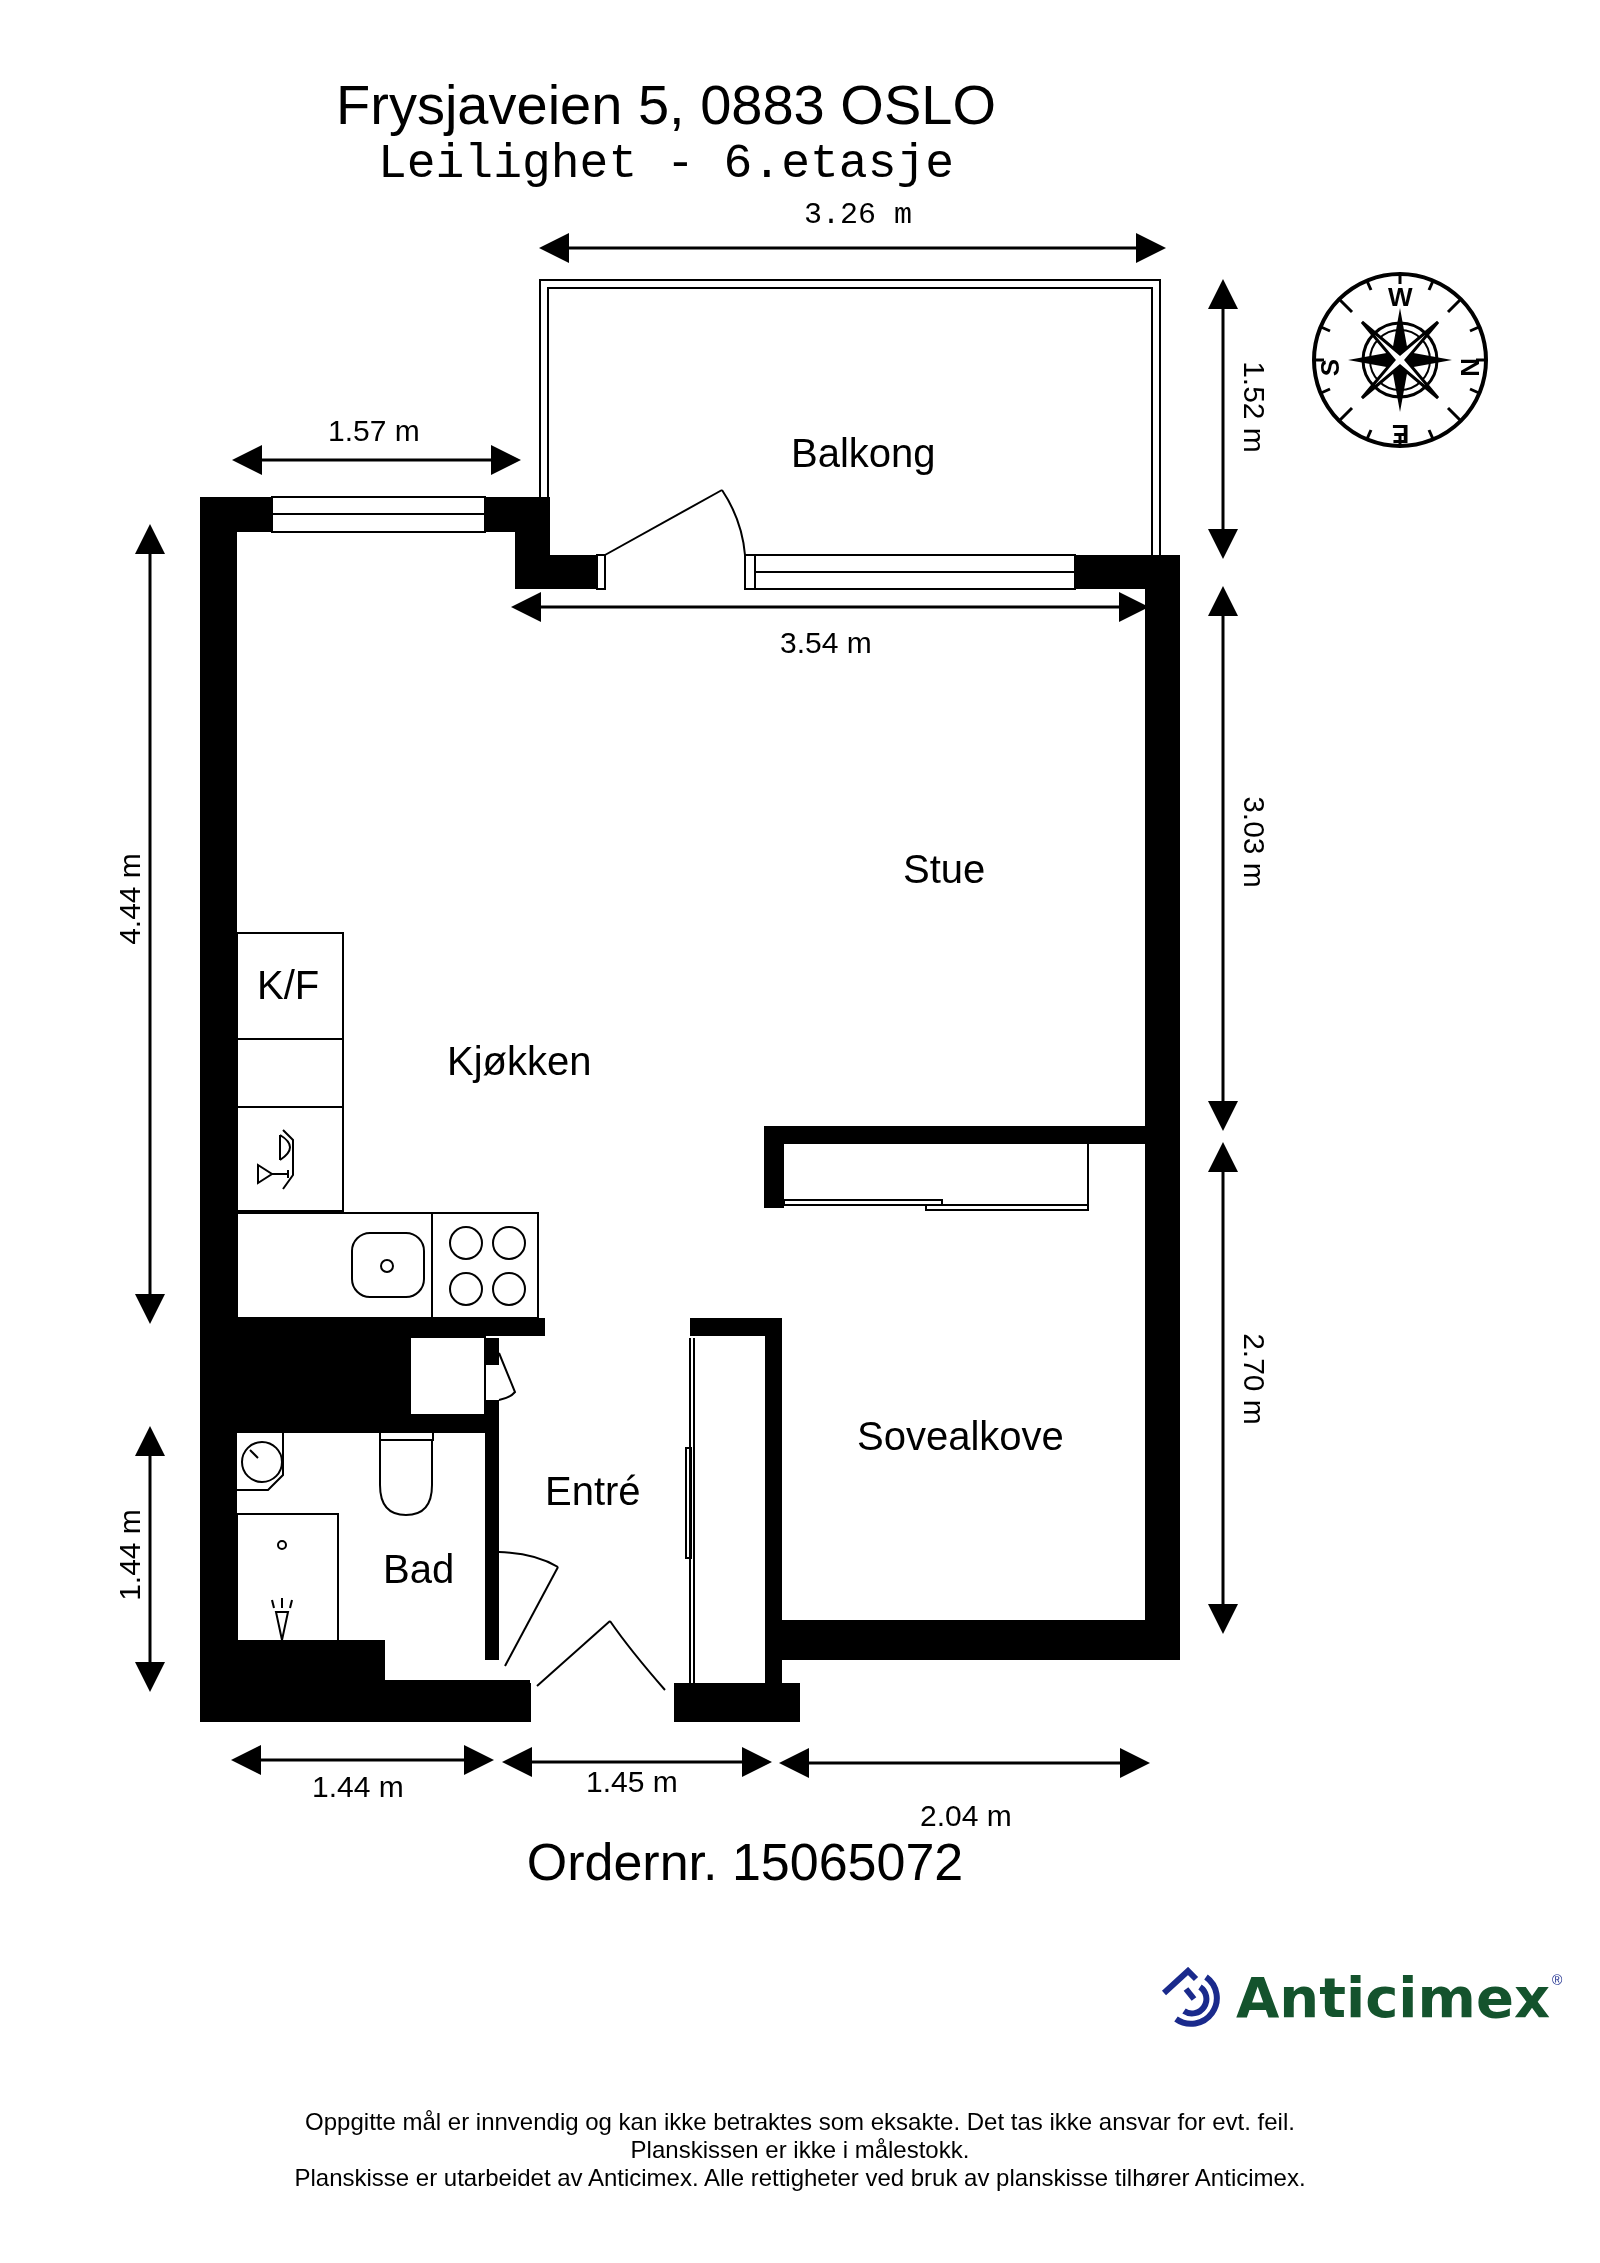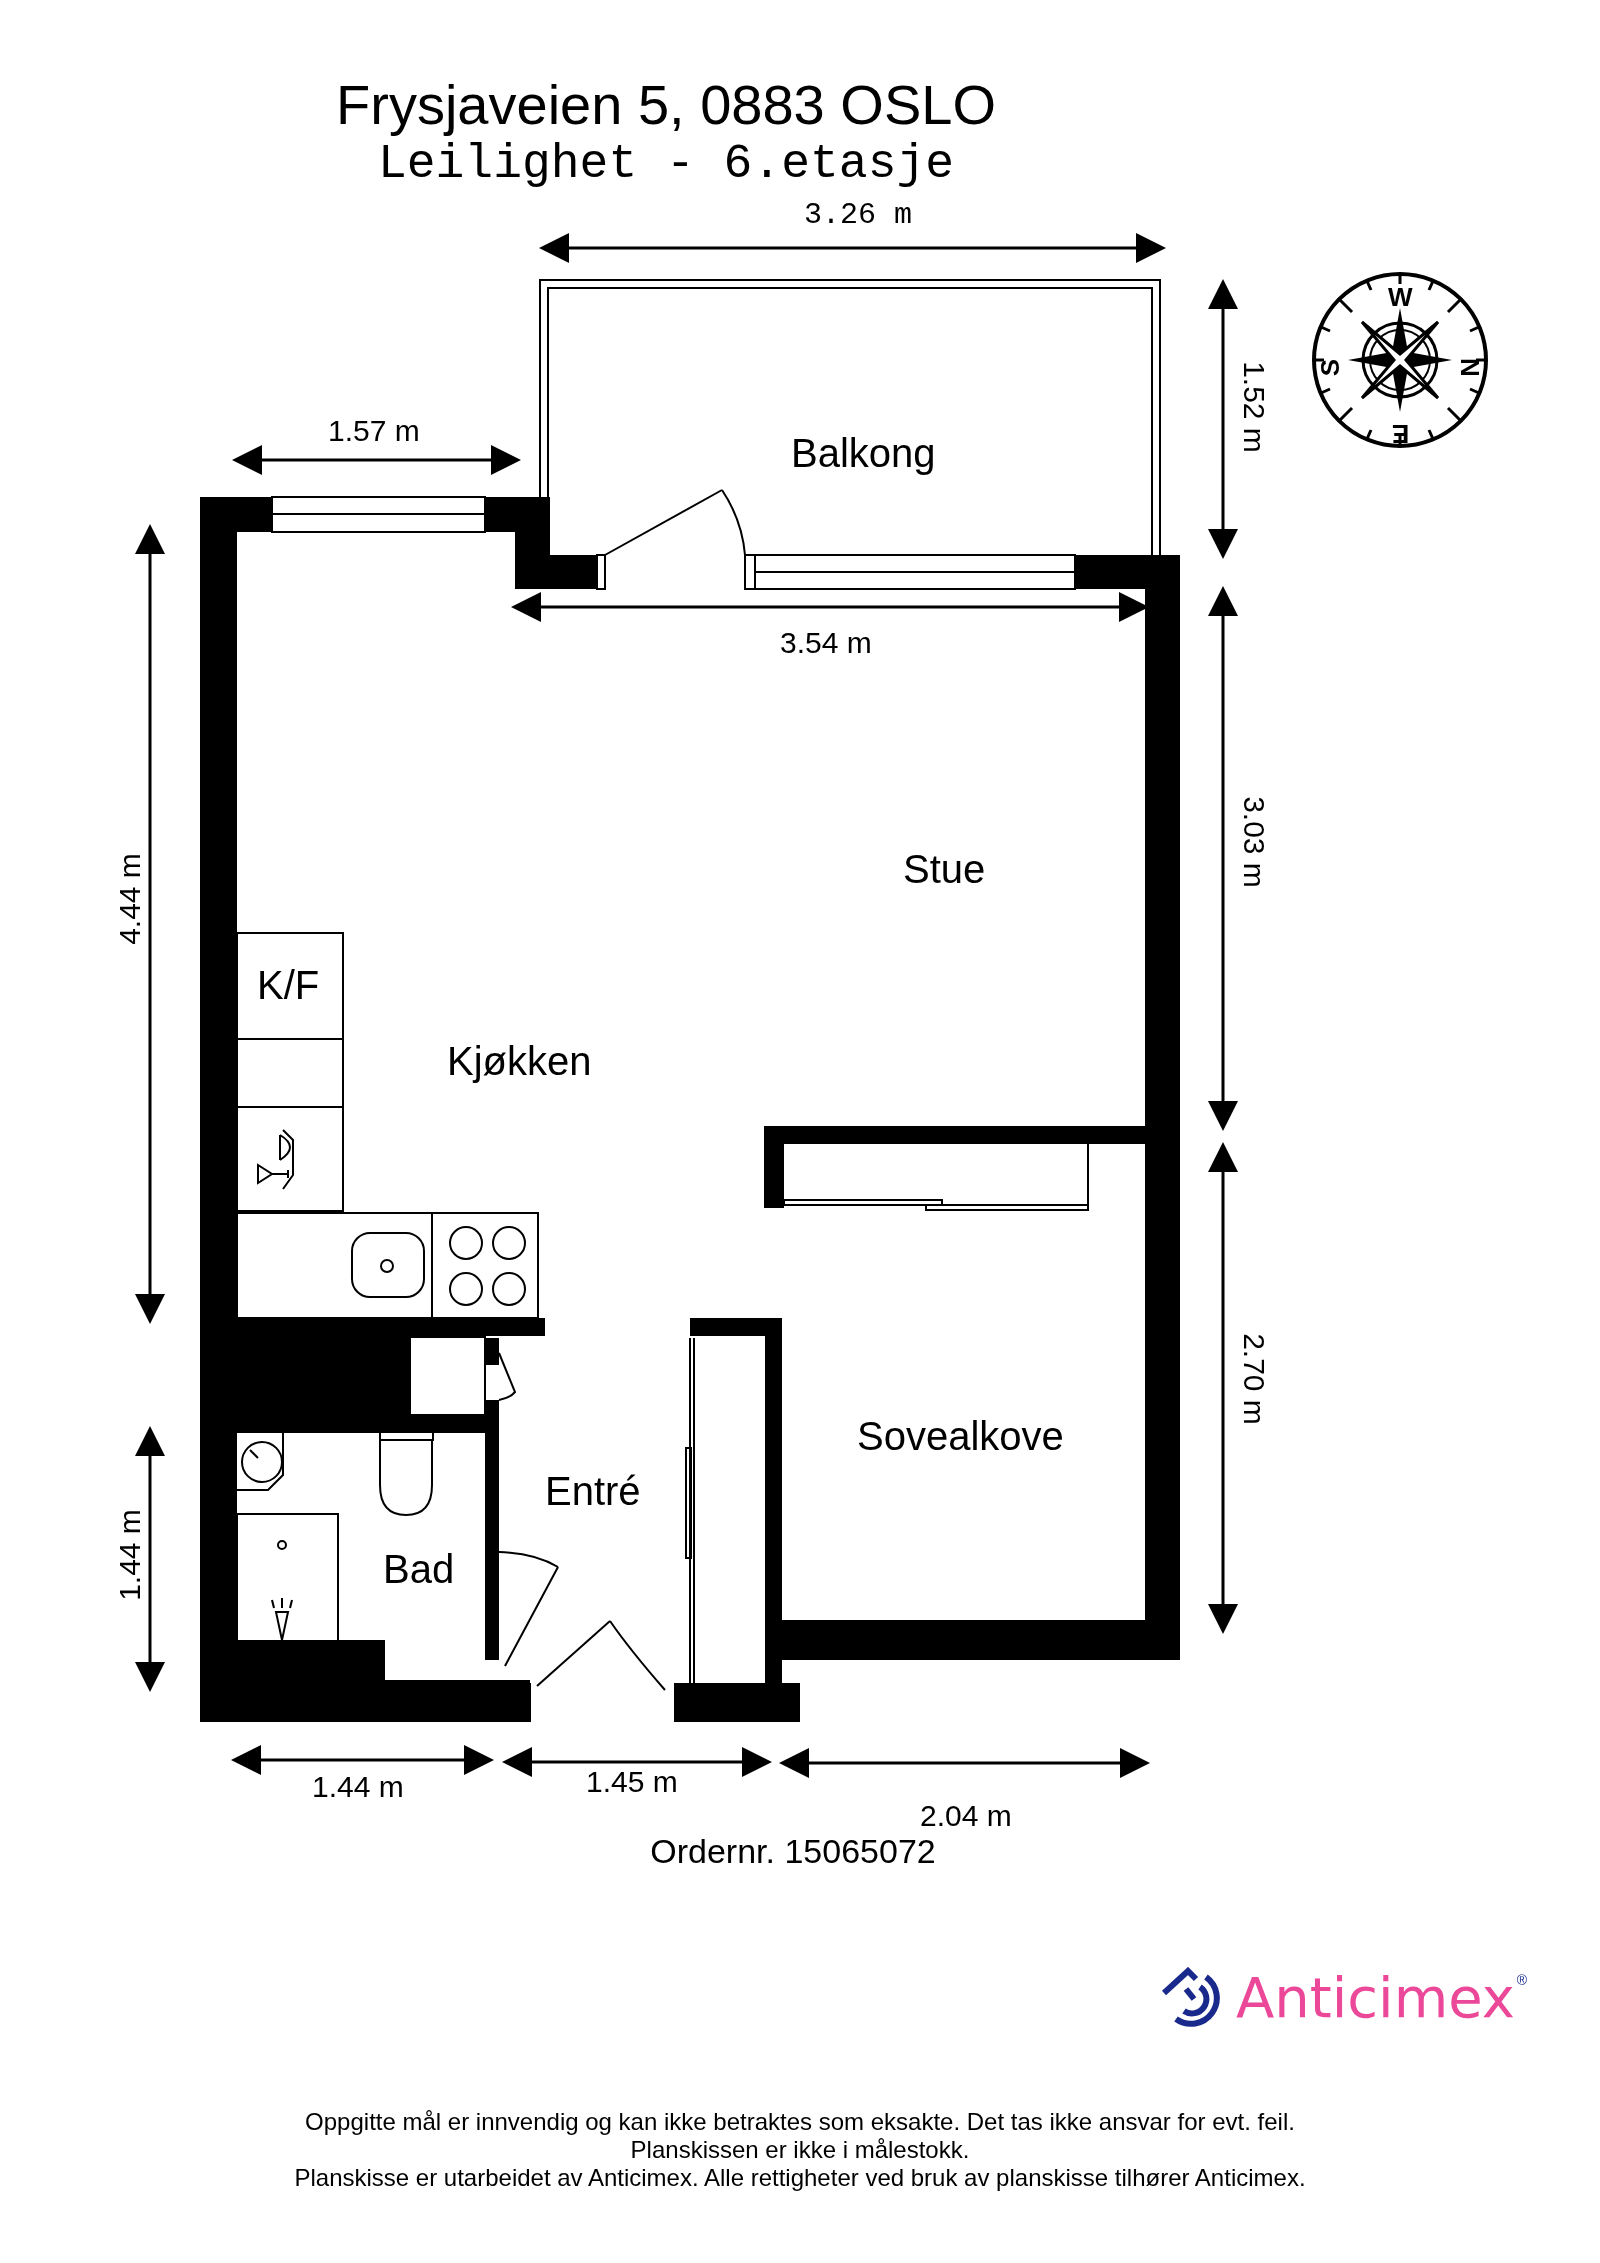--- a/index.html
+++ b/index.html
@@ -4,24 +4,24 @@
 <style>
   html, body { margin:0; padding:0; background:#ffffff; }
   body { width:1600px; height:2263px; position:relative; overflow:hidden; font-family:"Liberation Sans", sans-serif; color:#000; }
   .abs { position:absolute; }
   .title { left:0; width:1332px; text-align:center; }
   #t1 { top:72px; font-size:56px; line-height:66px; }
   #t2 { top:136px; font-size:48px; line-height:56px;font-family:Liberation Mono, monospace; }
   .dimtxt { font-size:30px; line-height:34px; white-space:nowrap; }
   .room { font-size:40px; line-height:46px; white-space:nowrap; }
   .vtxt { transform-origin:center center; }
-  #order { left:0; width:1490px; text-align:center; top:1832px; font-size:34px;padding-left:48px; }
+  #order { left:0; width:1490px; text-align:center; top:1832px; font-size:52px; }
   #footer { left:0; width:1600px; text-align:center; top:2108px; font-size:24px; line-height:28px; }
   #logo { left:1158px; top:1962px; height:70px; display:flex; align-items:center; }
-  #logo-text { font-family:"DejaVu Sans", sans-serif; font-weight:normal; font-size:56px; color:#ec4899; letter-spacing:0px; }
+  #logo-text { font-family:"DejaVu Sans", sans-serif; font-weight:bold; font-size:56px; color:#14532d; letter-spacing:0px; }
   #logo-reg { font-size:14px; color:#1a2a8c; align-self:flex-start; margin-top:10px; margin-left:2px; }
   svg { position:absolute; left:0; top:0; }
 </style>
 </head>
 <body>
 
 <svg width="1600" height="2263" viewBox="0 0 1600 2263">
   <defs>
     <marker id="arrS" markerWidth="10" markerHeight="10" refX="2" refY="5" orient="auto">
       <path d="M10,0 L0,5 L10,10 Z" fill="#000"></path>

